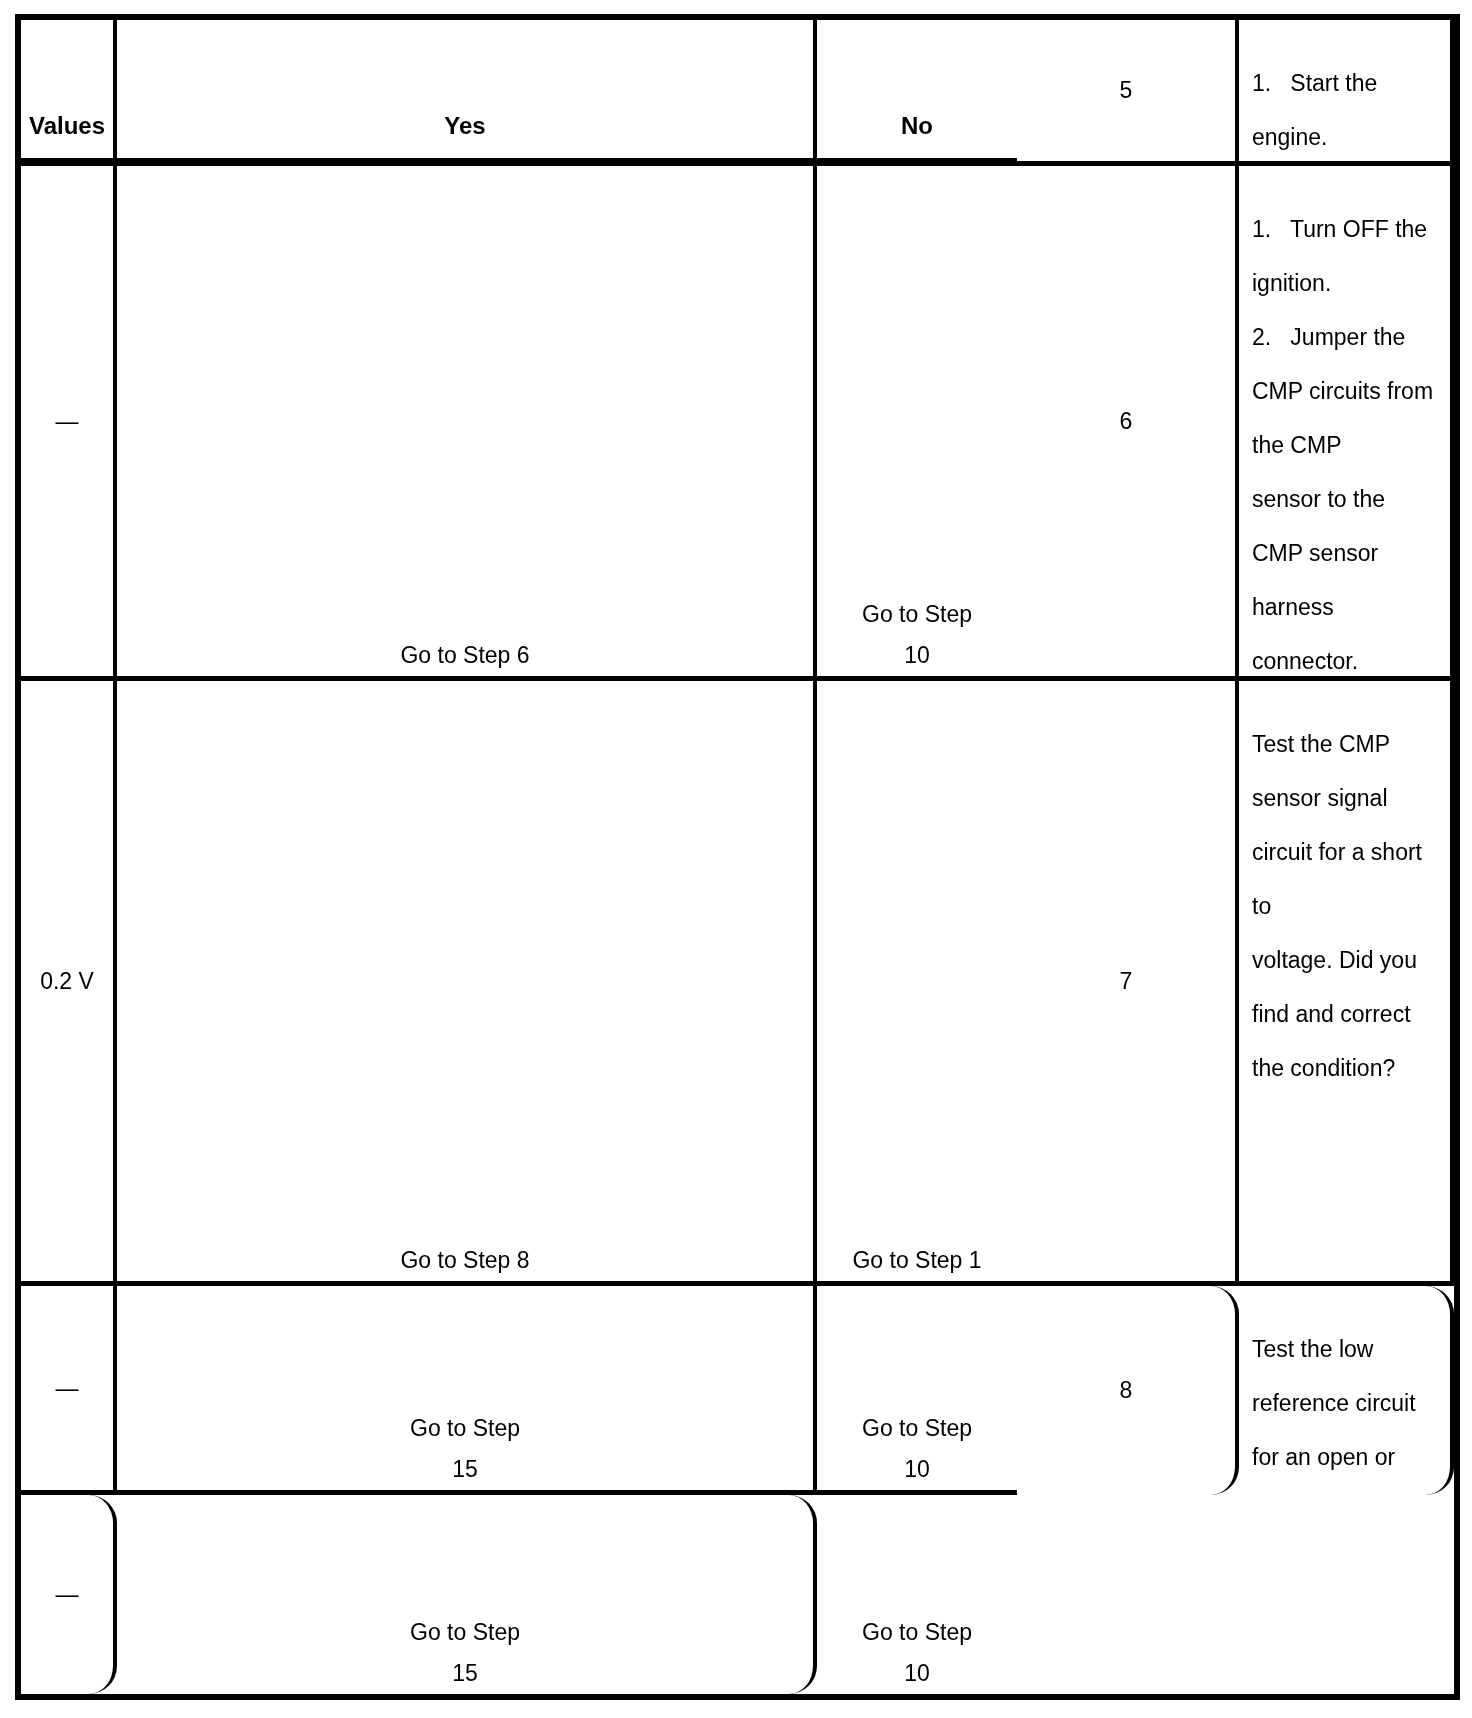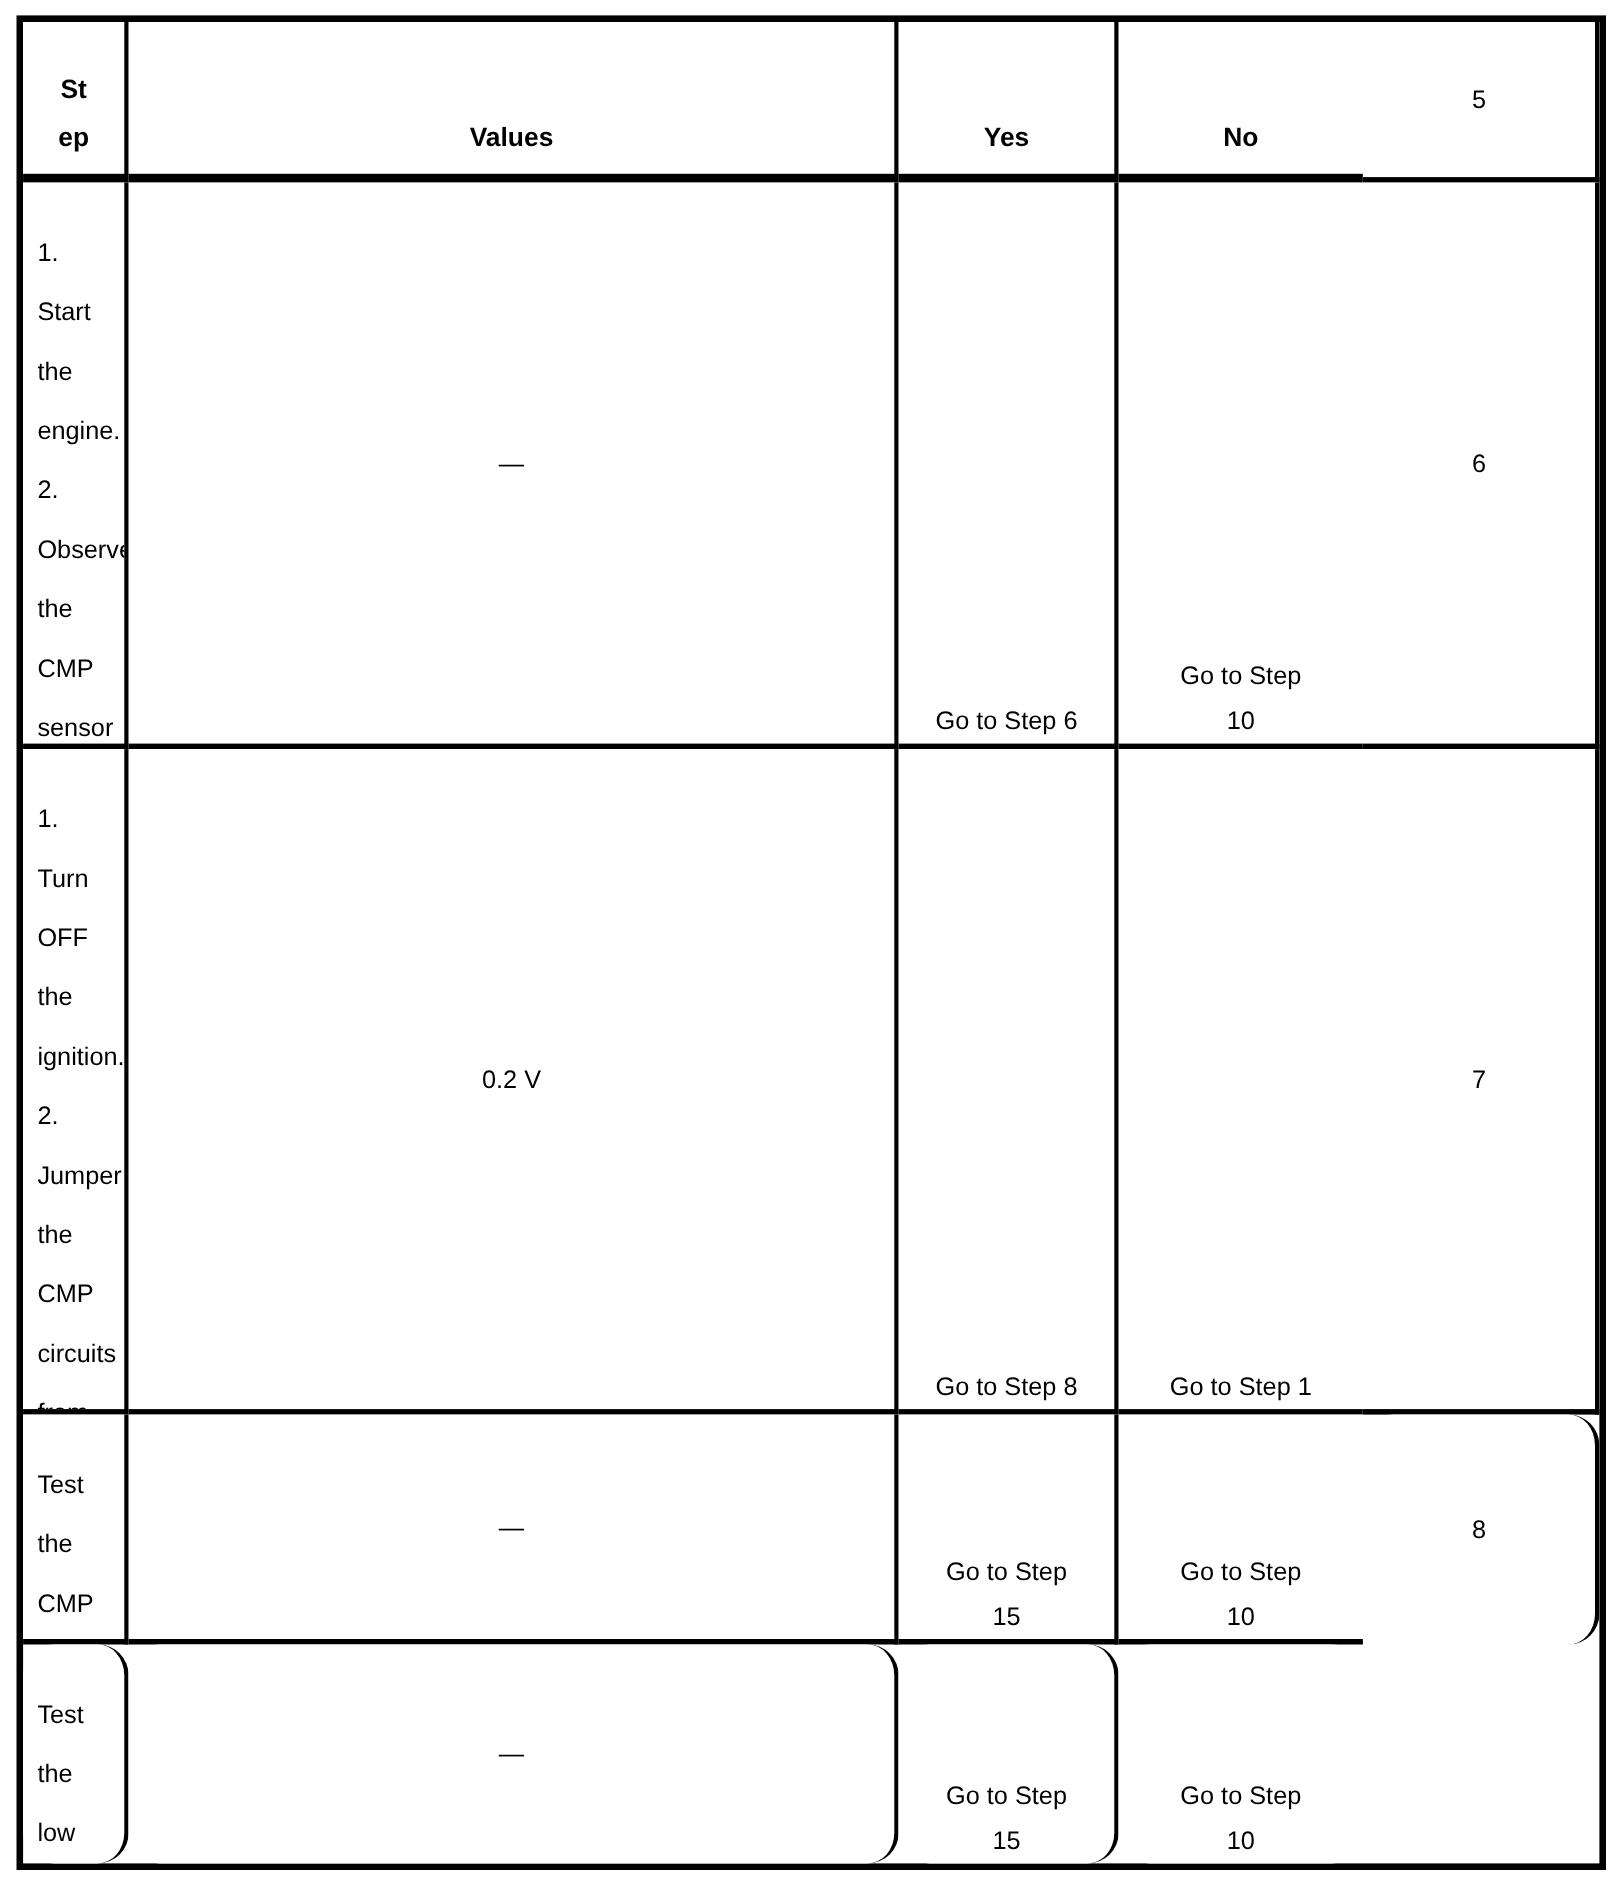--- a/index.html
+++ b/index.html
@@ -74,24 +74,20 @@
     line-height: 41px;
     white-space: pre-line;
     text-align: center;
   }
 </style>
 </head>
 <body>
 
 <div class="page">
   <div class="diag-table" id="diag-table">
-    <div class="cell hcell c-step">
-      <span>St
-ep</span>
-    </div>
     <div class="cell hcell c-values">
       <span>Values</span>
     </div>
     <div class="cell hcell c-yes">
       <span>Yes</span>
     </div>
     <div class="cell hcell c-no c-last-col">
       <span>No</span>
     </div>
 

